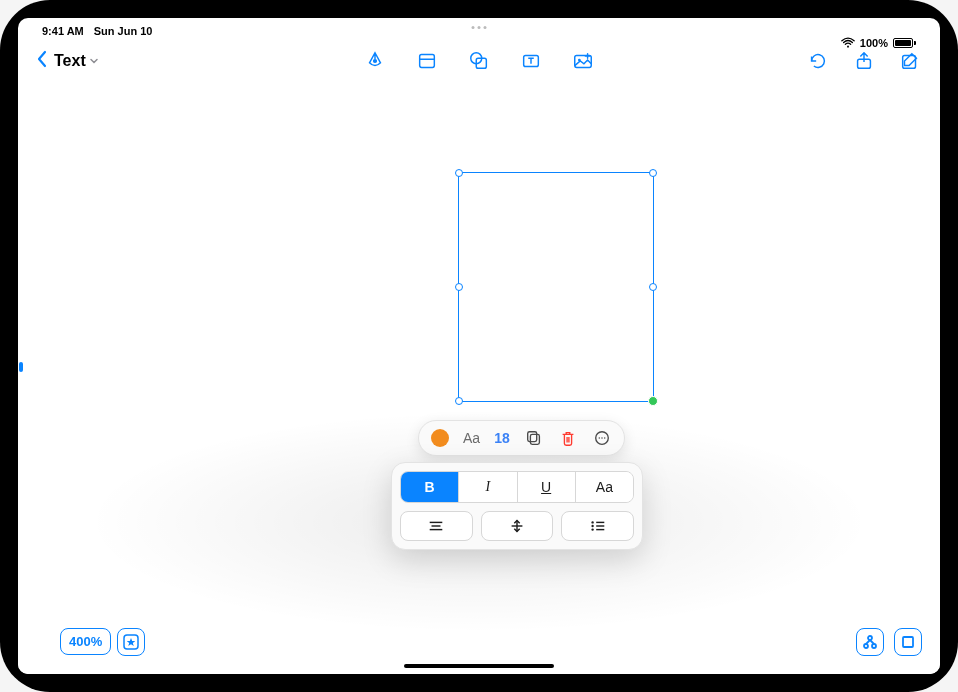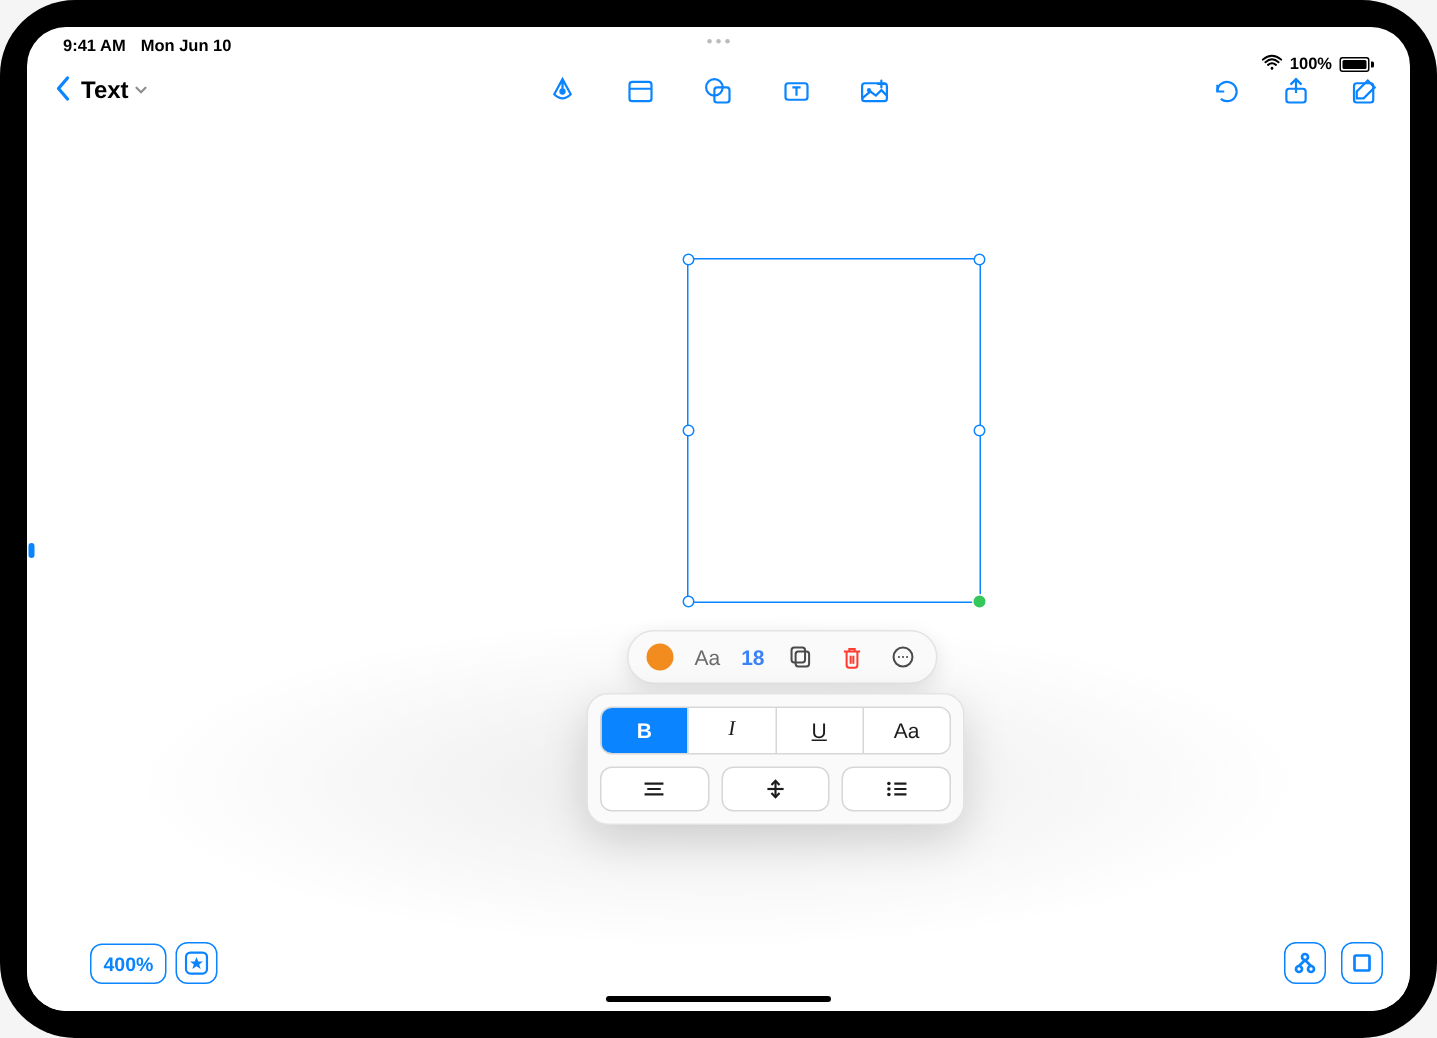--- a/index.html
+++ b/index.html
@@ -1,21 +1,21 @@
 <!DOCTYPE html>
 <html><head>
 <meta charset="utf-8">
 <style>
   * { box-sizing: border-box; margin: 0; padding: 0; font-family: -apple-system, "Helvetica Neue", Helvetica, Arial, sans-serif; }
   html, body { width: 958px; height: 692px; background: #f5f5f5; }
   .device {
     width: 958px; height: 692px; background: #000; border-radius: 50px; padding: 18px; position: relative;
   }
   .screen {
-    width: 100%; height: 100%; background: #fff; border-radius: 26px; overflow: hidden; position: relative;
+    width: 100%; height: 100%; background: #fff; border-radius: 10px; overflow: hidden; position: relative;
   }
   
   .status-bar {
     height: 22px; display: flex; align-items: center; justify-content: space-between; padding: 4px 24px 0; font-size: 11px; font-weight: 600; color: #000;
   }
   .status-left { display: flex; gap: 10px; align-items: center; }
   .status-right { display: flex; gap: 5px; align-items: center; margin-top: 24px; }
   .status-dots { position:absolute; left:50%; top:8px; transform:translateX(-50%); display:flex; gap:3px;}
   .status-dots span{width:3px;height:3px;background:#bbb;border-radius:50%;}
   .wifi-icon svg { width: 14px; height: 11px; }
@@ -73,42 +73,42 @@
   .style-btn{flex:1;height:30px;display:flex;align-items:center;justify-content:center;background:#fff;font-size:14px;color:#1c1c1c;border-right:1px solid #d7d7d7;cursor:pointer;}
   .style-btn:last-child{border-right:none;}
   .style-btn.active{background:#0a84ff;color:#fff;}
   .style-btn.b{font-weight:800;}
   .style-btn.i{font-style:italic;font-family:Georgia,serif;}
   .style-btn.u{text-decoration:underline;}
   .align-row{display:flex;gap:8px;}
   .align-btn{flex:1;height:30px;background:#fff;border:1px solid #d7d7d7;border-radius:8px;display:flex;align-items:center;justify-content:center;cursor:pointer;}
   .align-btn svg{width:18px;height:16px;stroke:#1c1c1c;fill:none;stroke-width:1.6;}
   
-  .zoom-group{position:absolute;left:18px;bottom:18px;display:flex;gap:6px;align-items:center;padding-left:24px;}
+  .zoom-group{position:absolute;left:18px;bottom:18px;display:flex;gap:6px;align-items:flex-start;padding-left:24px;}
   .zoom-btn{border:1.5px solid #0a84ff;color:#0a84ff;font-weight:700;font-size:13px;border-radius:8px;padding:5px 8px;background:#fff;cursor:pointer;}
   .star-btn{width:28px;height:28px;border:1.5px solid #0a84ff;border-radius:8px;display:flex;align-items:center;justify-content:center;background:#fff;cursor:pointer;}
   .star-btn svg{width:16px;height:16px;fill:#0a84ff;}
   .br-group{position:absolute;right:18px;bottom:18px;display:flex;gap:10px;}
   .br-btn{width:28px;height:28px;border:1.5px solid #0a84ff;border-radius:8px;display:flex;align-items:center;justify-content:center;background:#fff;cursor:pointer;}
   .br-btn svg{width:16px;height:16px;stroke:#0a84ff;fill:none;stroke-width:1.8;}
   
   .home-ind{position:absolute;bottom:6px;left:50%;transform:translateX(-50%);width:150px;height:4px;background:#000;border-radius:3px;}
   
   .canvas-shadow{position:absolute;left:0;right:0;top:310px;height:260px;background:radial-gradient(ellipse at 50% 50%, rgba(0,0,0,0.08) 0%, transparent 60%);pointer-events:none;}
 </style>
 </head>
 <body>
 
 <div class="device">
   <div class="screen">
 
     <div class="status-bar">
       <div class="status-left">
         <span>9:41 AM</span>
-        <span>Mon Jun 10</span>
+        <span>Sun Jun 10</span>
       </div>
       <div class="status-dots">
           <span></span>
           <span></span>
           <span></span>
         </div>
       <div class="status-right">
         <span class="wifi-icon">
           <svg viewBox="0 0 16 12">
               <path d="M8 11 L8 11 M5 8 Q8 5.5 11 8 M3 6 Q8 1.5 13 6 M1 4 Q8 -2 15 4" stroke="#000" stroke-width="1.5" fill="none" stroke-linecap="round"></path>

